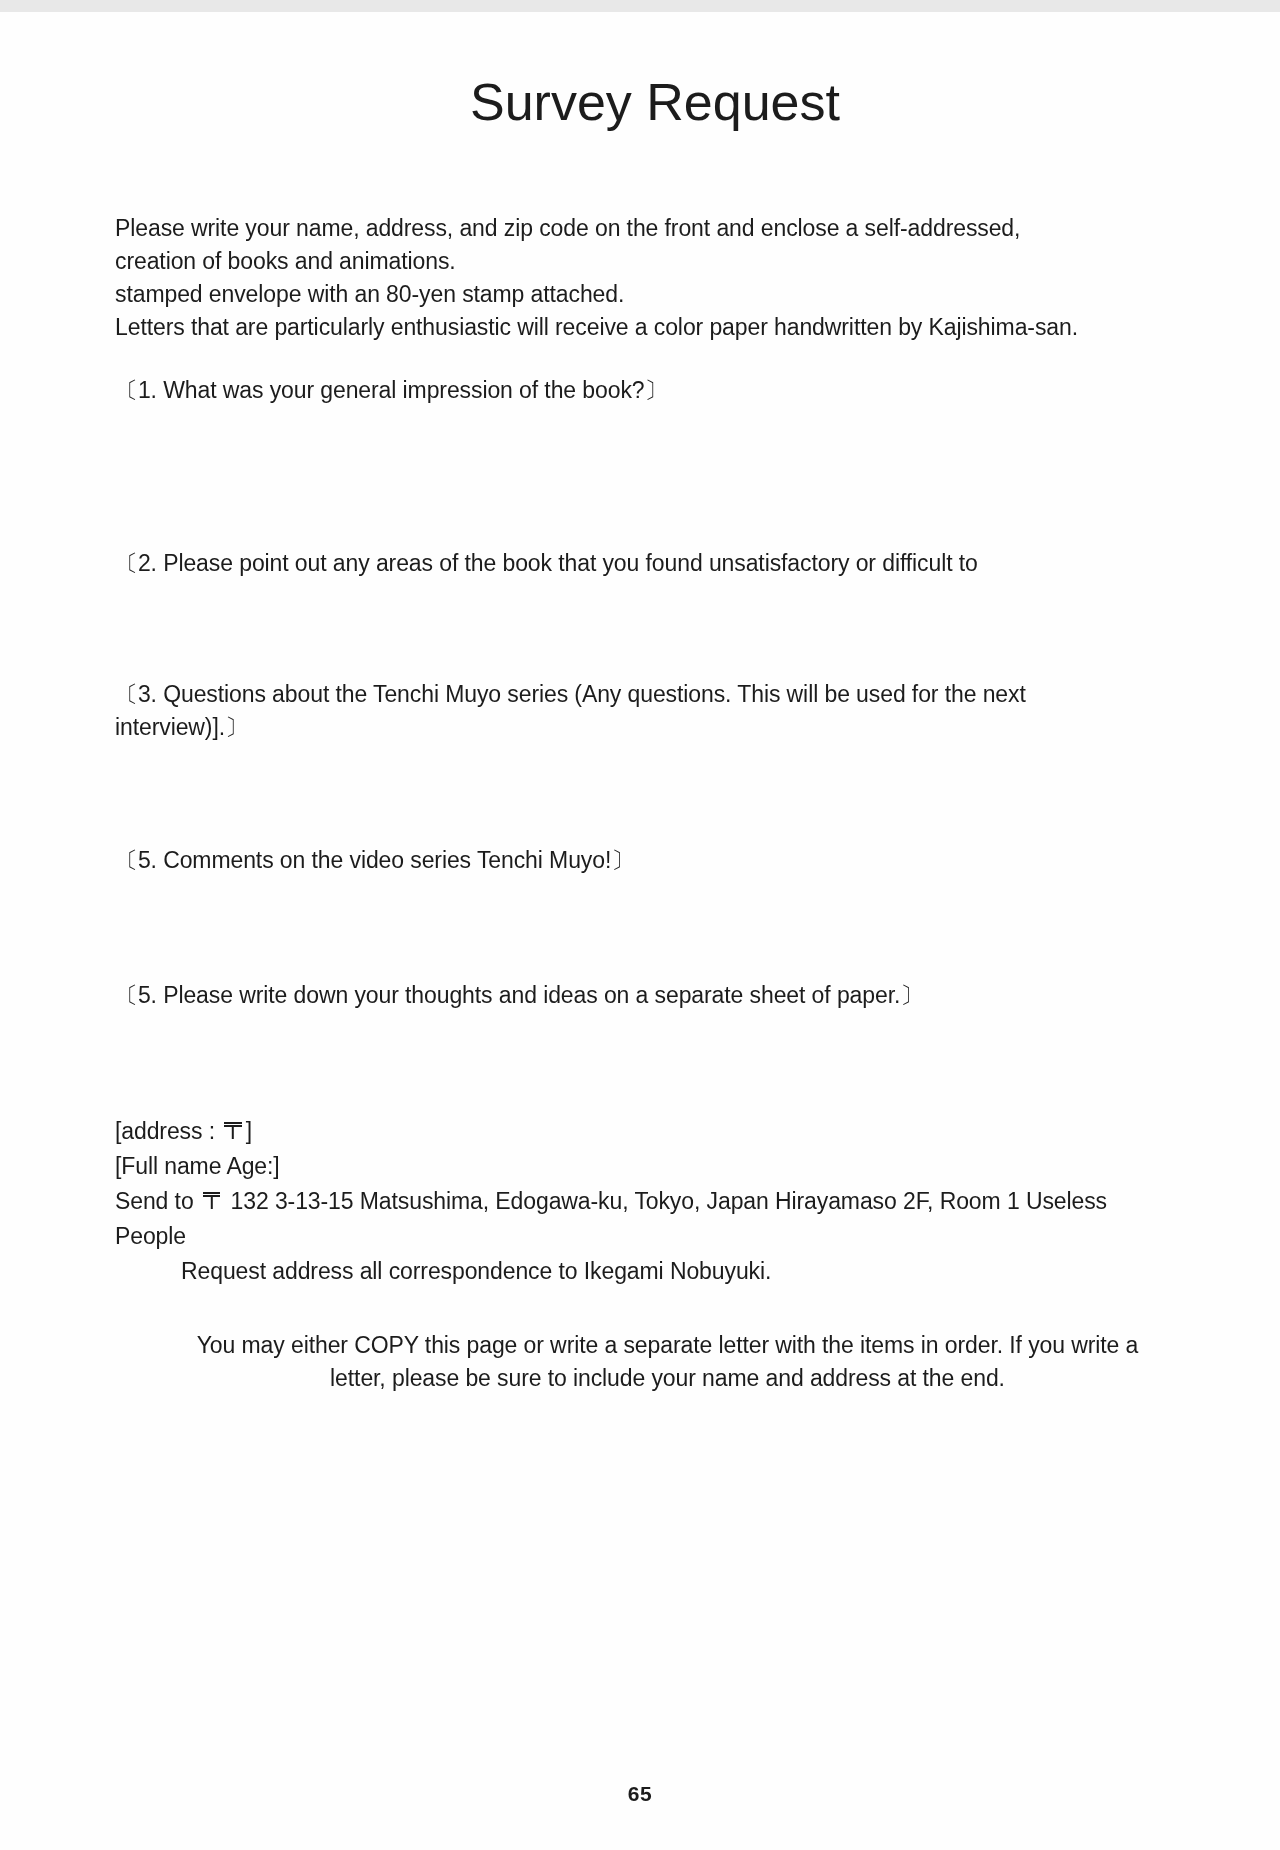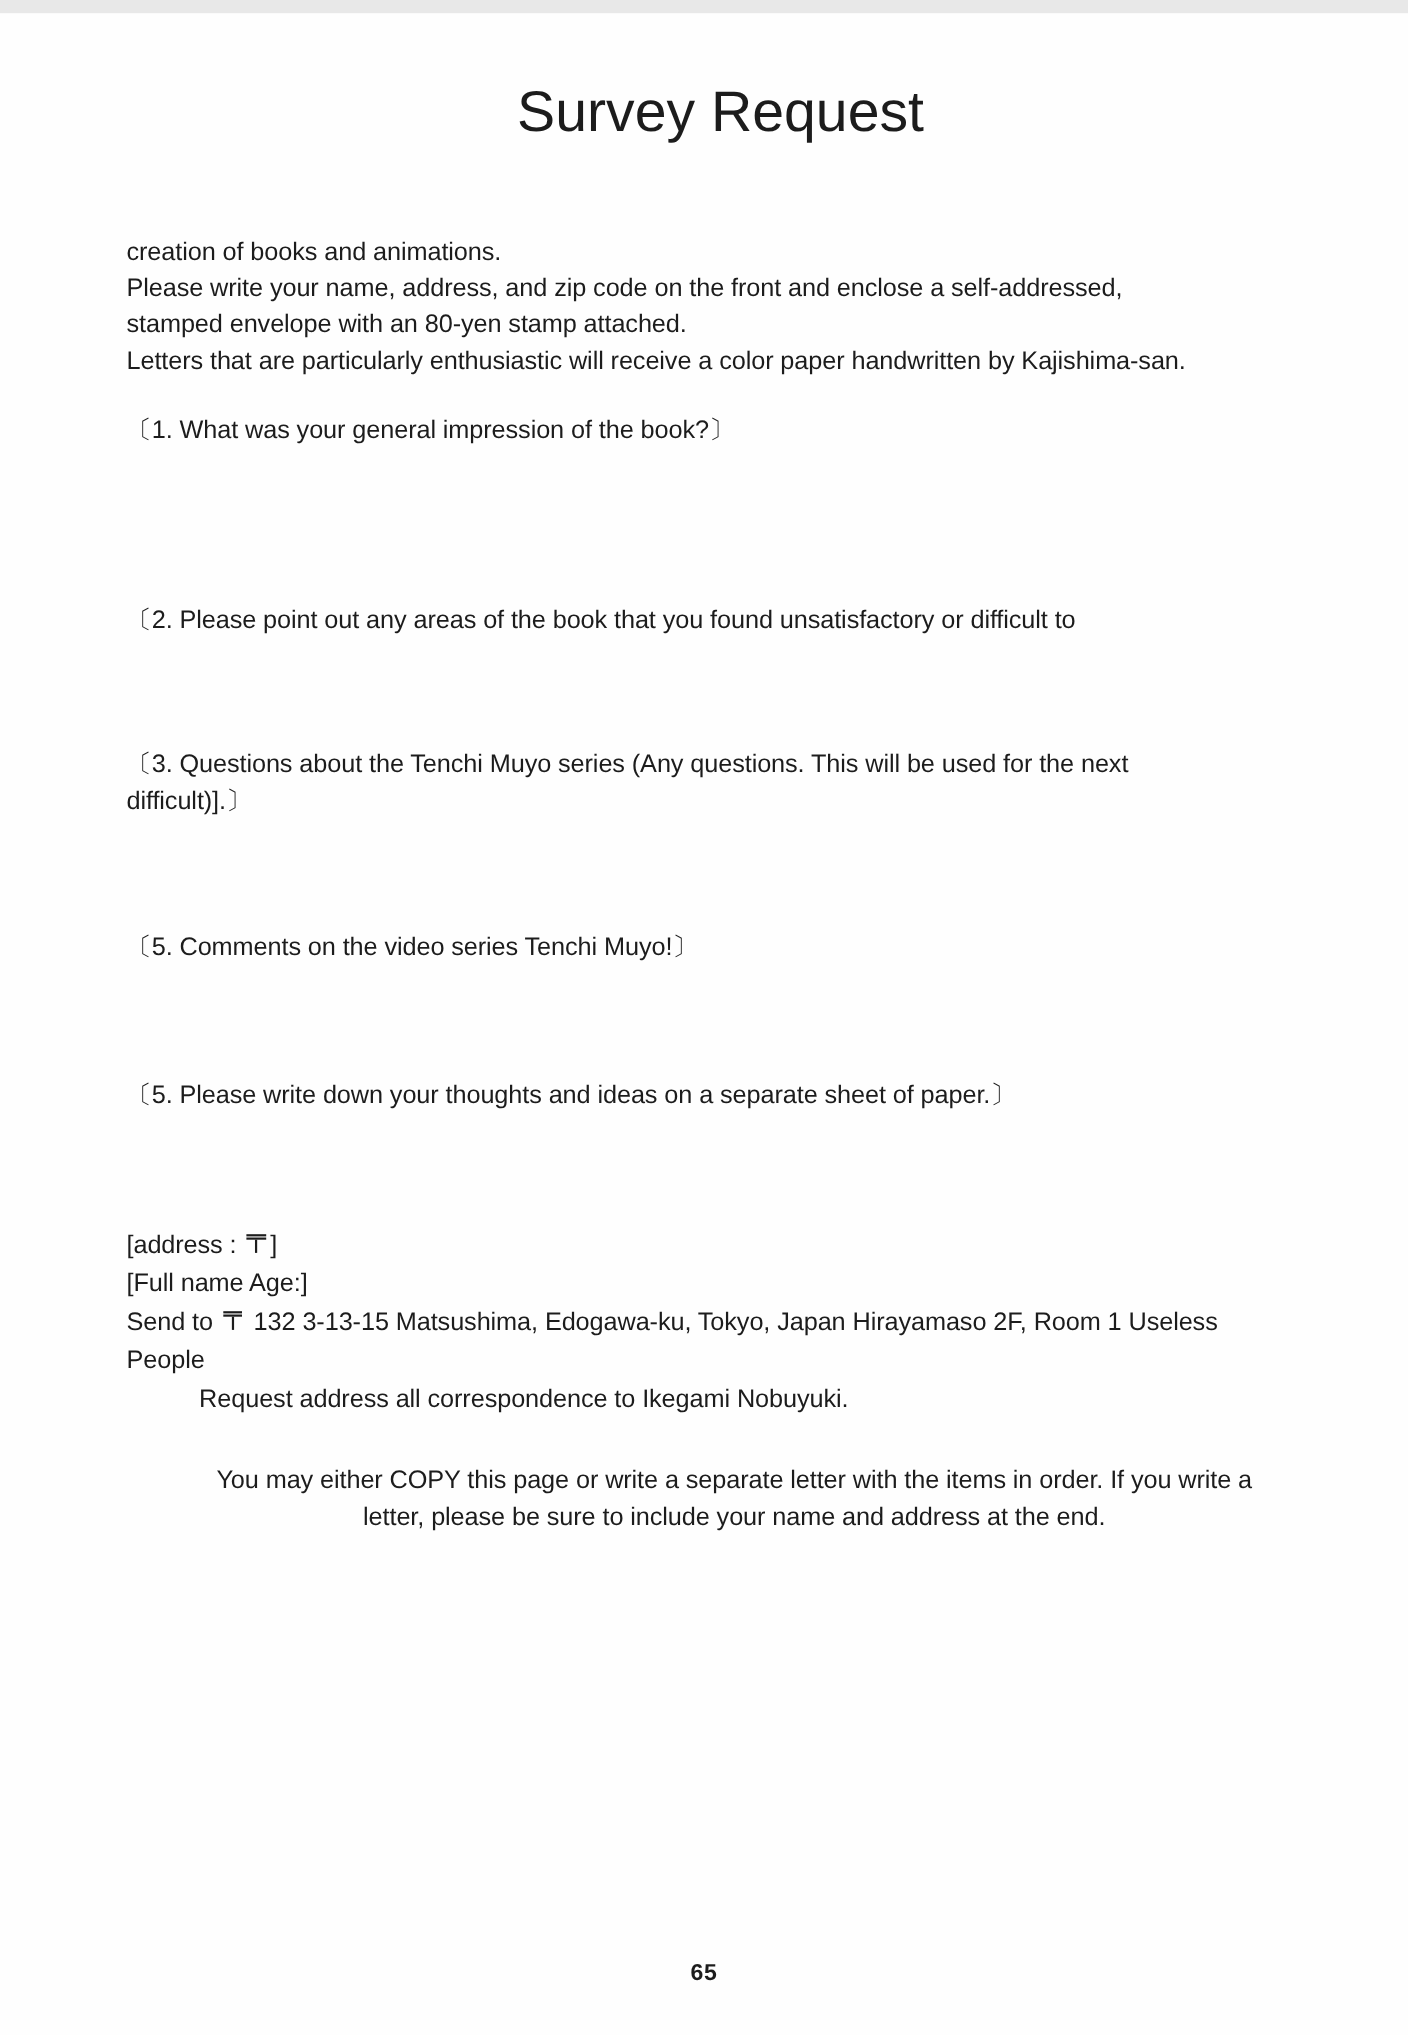--- a/index.html
+++ b/index.html
@@ -90,37 +90,37 @@
   }
 </style>
 </head>
 <body>
 
 <div class="page">
 
   <h1 class="doc-title">Survey Request</h1>
 
   <div class="textblock intro">
+    <div class="line">Please write your name, address, and zip code on the front and enclose a self-addressed,</div>
     <div class="line">creation of books and animations.</div>
-    <div class="line">Please write your name, address, and zip code on the front and enclose a self-addressed,</div>
     <div class="line">stamped envelope with an 80-yen stamp attached.</div>
     <div class="line">Letters that are particularly enthusiastic will receive a color paper handwritten by Kajishima-san.</div>
   </div>
 
   <div class="textblock q1">
     <div class="line bracket-line">〔1. What was your general impression of the book?〕</div>
   </div>
 
   <div class="textblock q2">
     <div class="line bracket-line">〔2. Please point out any areas of the book that you found unsatisfactory or difficult to</div>
   </div>
 
   <div class="textblock q3">
     <div class="line bracket-line">〔3. Questions about the Tenchi Muyo series (Any questions. This will be used for the next</div>
-    <div class="line bracket-line">difficult)].〕</div>
+    <div class="line bracket-line">interview)].〕</div>
   </div>
 
   <div class="textblock q4">
     <div class="line bracket-line">〔5. Comments on the video series Tenchi Muyo!〕</div>
   </div>
 
   <div class="textblock q5">
     <div class="line bracket-line">〔5. Please write down your thoughts and ideas on a separate sheet of paper.〕</div>
   </div>
 

